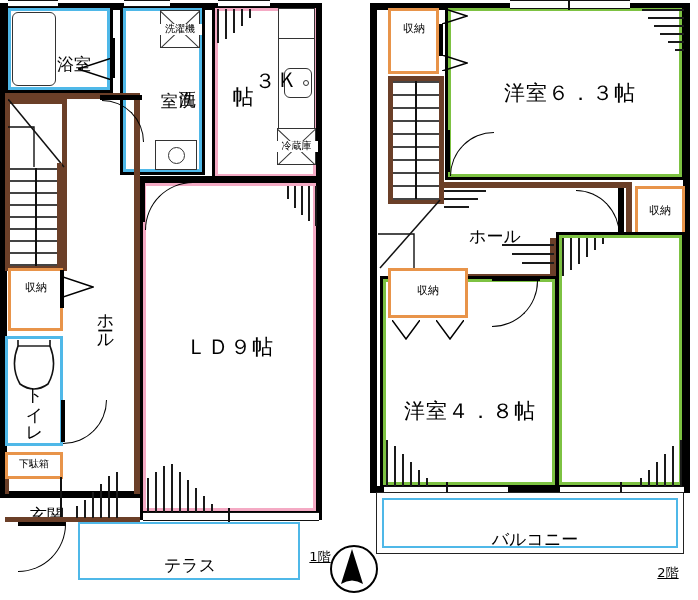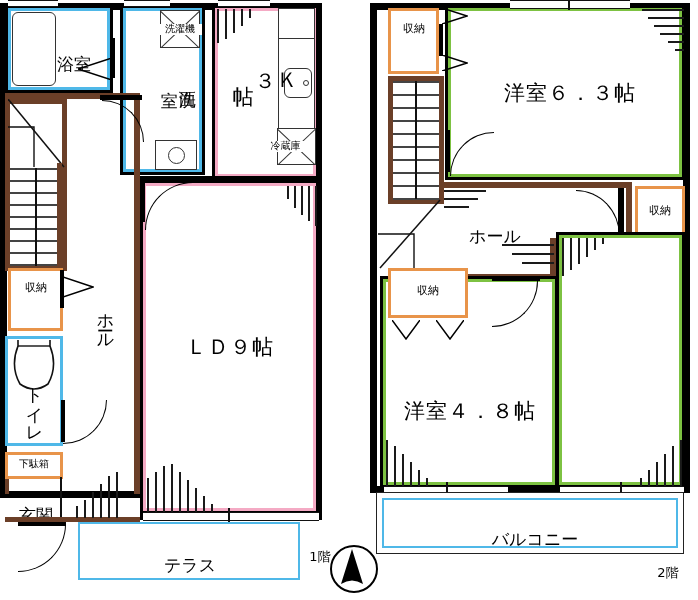--- a/index.html
+++ b/index.html
@@ -28,21 +28,21 @@
 
   .sky{position:absolute;box-sizing:border-box;background:#fff;
        border:2px solid #4fb8e8;}
 
   
   .lbl{position:absolute;color:#000;line-height:1.05;white-space:pre;
        text-align:center;letter-spacing:0px;}
   .lbl.v{writing-mode:vertical-rl;text-orientation:upright;white-space:pre;}
   .big{font-size:21px;font-weight:500;letter-spacing:1px;}
   .mid{font-size:17px;margin-top:16px;}
-  .sml{font-size:13px;}
+  .sml{font-size:13px;text-decoration:underline;}
   .tiny{font-size:11px;}
   .xtiny{font-size:10px;}
 
   
   .arc{position:absolute;box-sizing:border-box;border:1.6px solid #000;
        background:transparent;}
   .arc.tl{border-radius:100% 0 0 0;border-right:none;border-bottom:none;}
   .arc.tr{border-radius:0 100% 0 0;border-left:none;border-bottom:none;}
   .arc.br{border-radius:0 0 100% 0;border-left:none;border-top:none;}
   .leaf{position:absolute;background:#000;}
@@ -128,21 +128,21 @@
     <div class="fixture" style="left:278px;top:8px;width:37px;height:124px;"></div>
     <div class="fixture round" style="left:284px;top:68px;width:28px;height:30px;"></div>
     <div class="abs" style="left:303px;top:80px;width:6px;height:6px;border:1.3px solid #333;border-radius:50%;"></div>
     <div class="abs" style="left:278px;top:38px;width:37px;height:1.4px;background:#333;"></div>
 
     <div class="fixture" style="left:277px;top:128px;width:39px;height:37px;"></div>
     <div class="xmark" style="left:277px;top:128px;width:39px;height:37px;">
       <b style="transform:rotate(43.5deg);"></b>
       <b style="top:37px;transform:rotate(-43.5deg);"></b>
     </div>
-    <span class="lbl xtiny" style="left:264px;top:141px;width:43px;background:#fff;">冷蔵庫</span>
+    <span class="lbl xtiny" style="left:275px;top:141px;width:43px;background:#fff;">冷蔵庫</span>
 
     <span class="lbl big v" style="left:232px;top:58px;">Ｋ
 ３
 帖</span>
 
     <div class="abs wall-black" style="left:140px;top:176px;width:182px;height:7px;"></div>
 
     <div class="room pink" style="left:140px;top:180px;width:179px;height:334px;"></div>
 
     <div class="curtV" style="left:283px;top:186px;width:34px;height:40px;">
@@ -217,21 +217,21 @@
     </div>
     <span class="lbl mid v" style="left:25px;top:360px;">トイレ</span>
     <div class="leaf" style="left:61px;top:400px;width:4px;height:42px;"></div>
     <div class="arc br" style="left:63px;top:400px;width:44px;height:44px;"></div>
 
     <div class="closet" style="left:5px;top:452px;width:58px;height:27px;"></div>
     <span class="lbl xtiny" style="left:5px;top:459px;width:58px;">下駄箱</span>
 
     <div class="abs" style="left:5px;top:481px;width:58px;height:0px;"></div>
     <div class="abs wall-brown" style="left:5px;top:479px;width:4px;height:15px;"></div>
-    <span class="lbl mid" style="left:8px;top:491px;width:56px;">玄関</span>
+    <span class="lbl mid" style="left:8px;top:491px;width:56px;text-align:right;">玄関</span>
     <div class="abs" style="left:60px;top:477px;width:1.6px;height:42px;background:#111;"></div>
     <div class="abs wall-brown" style="left:5px;top:517px;width:135px;height:5px;"></div>
 
     <div class="leaf" style="left:18px;top:522px;width:48px;height:4px;"></div>
     <div class="arc br" style="left:18px;top:524px;width:48px;height:48px;"></div>
 
     <div class="curtV" style="left:76px;top:472px;width:60px;height:46px;">
       <i style="left:0px;top:34px;width:2px;height:12px;"></i>
       <i style="left:8px;top:28px;width:2px;height:18px;"></i>
       <i style="left:16px;top:20px;width:2px;height:26px;"></i>

